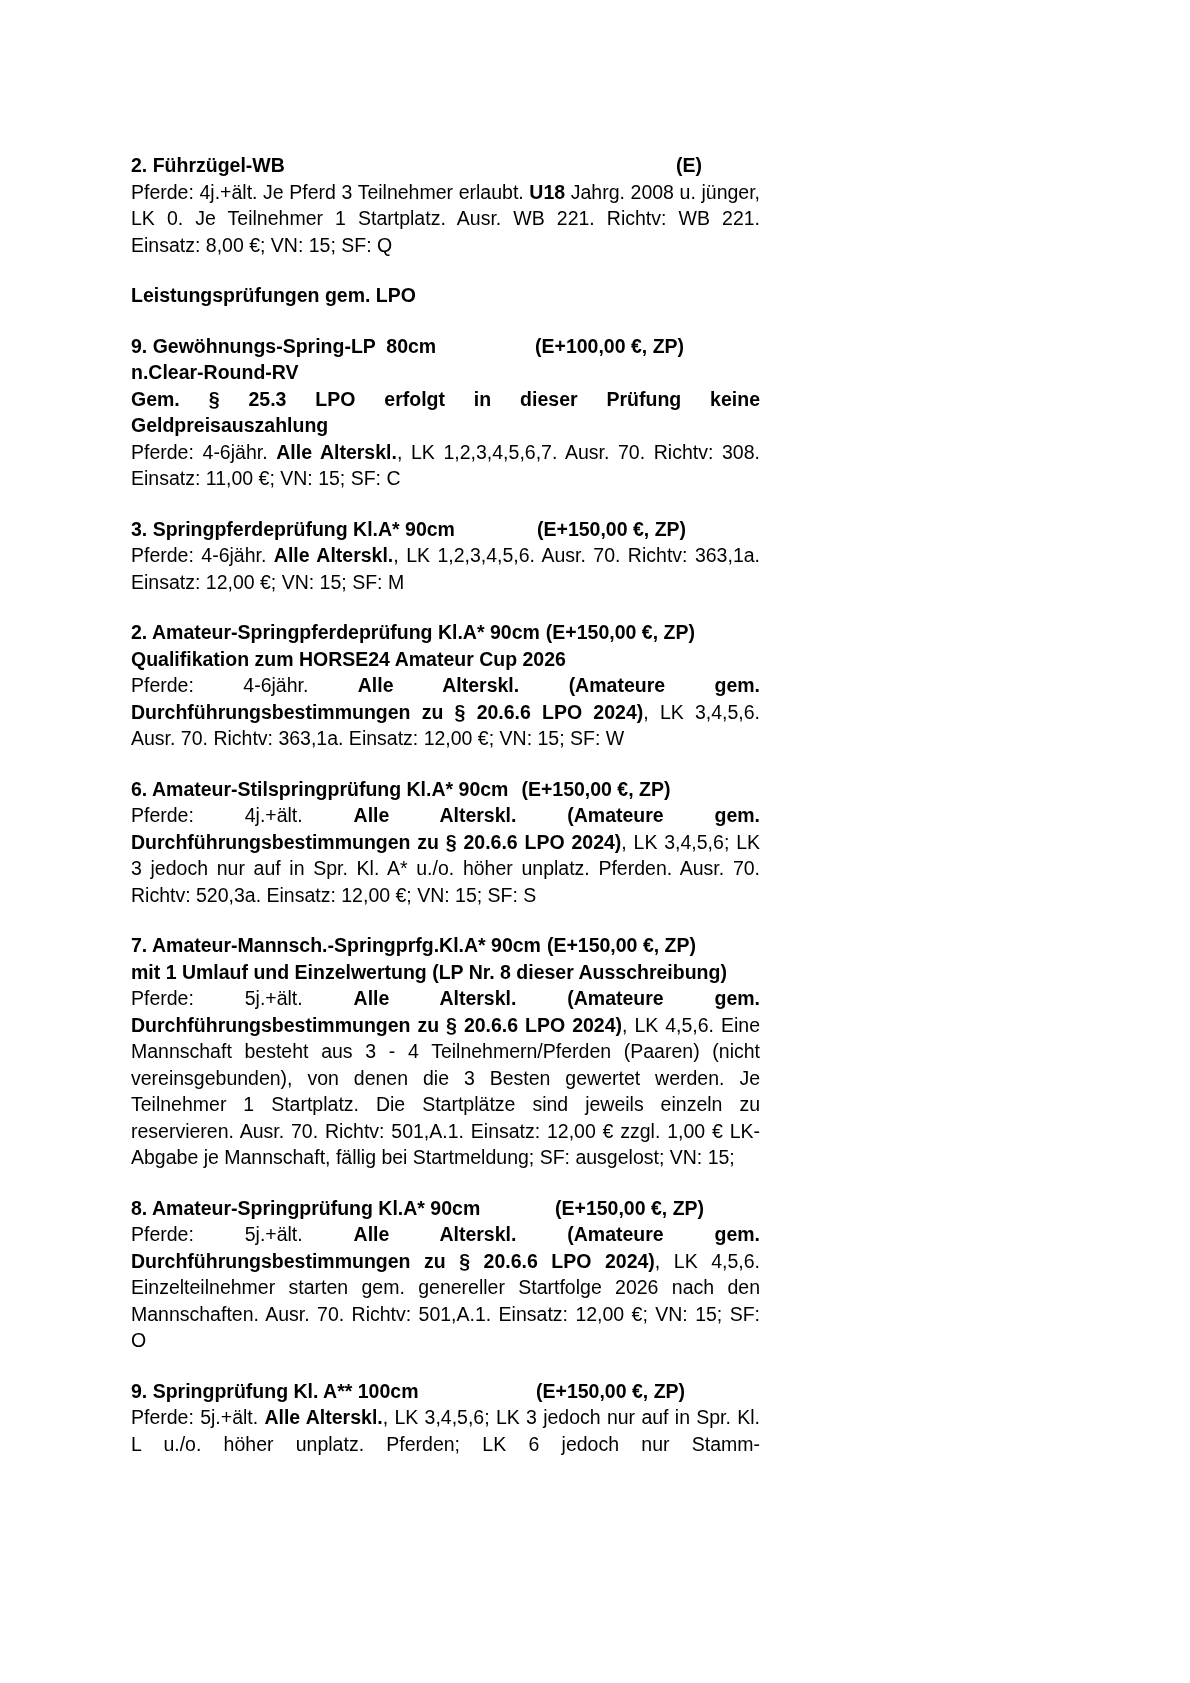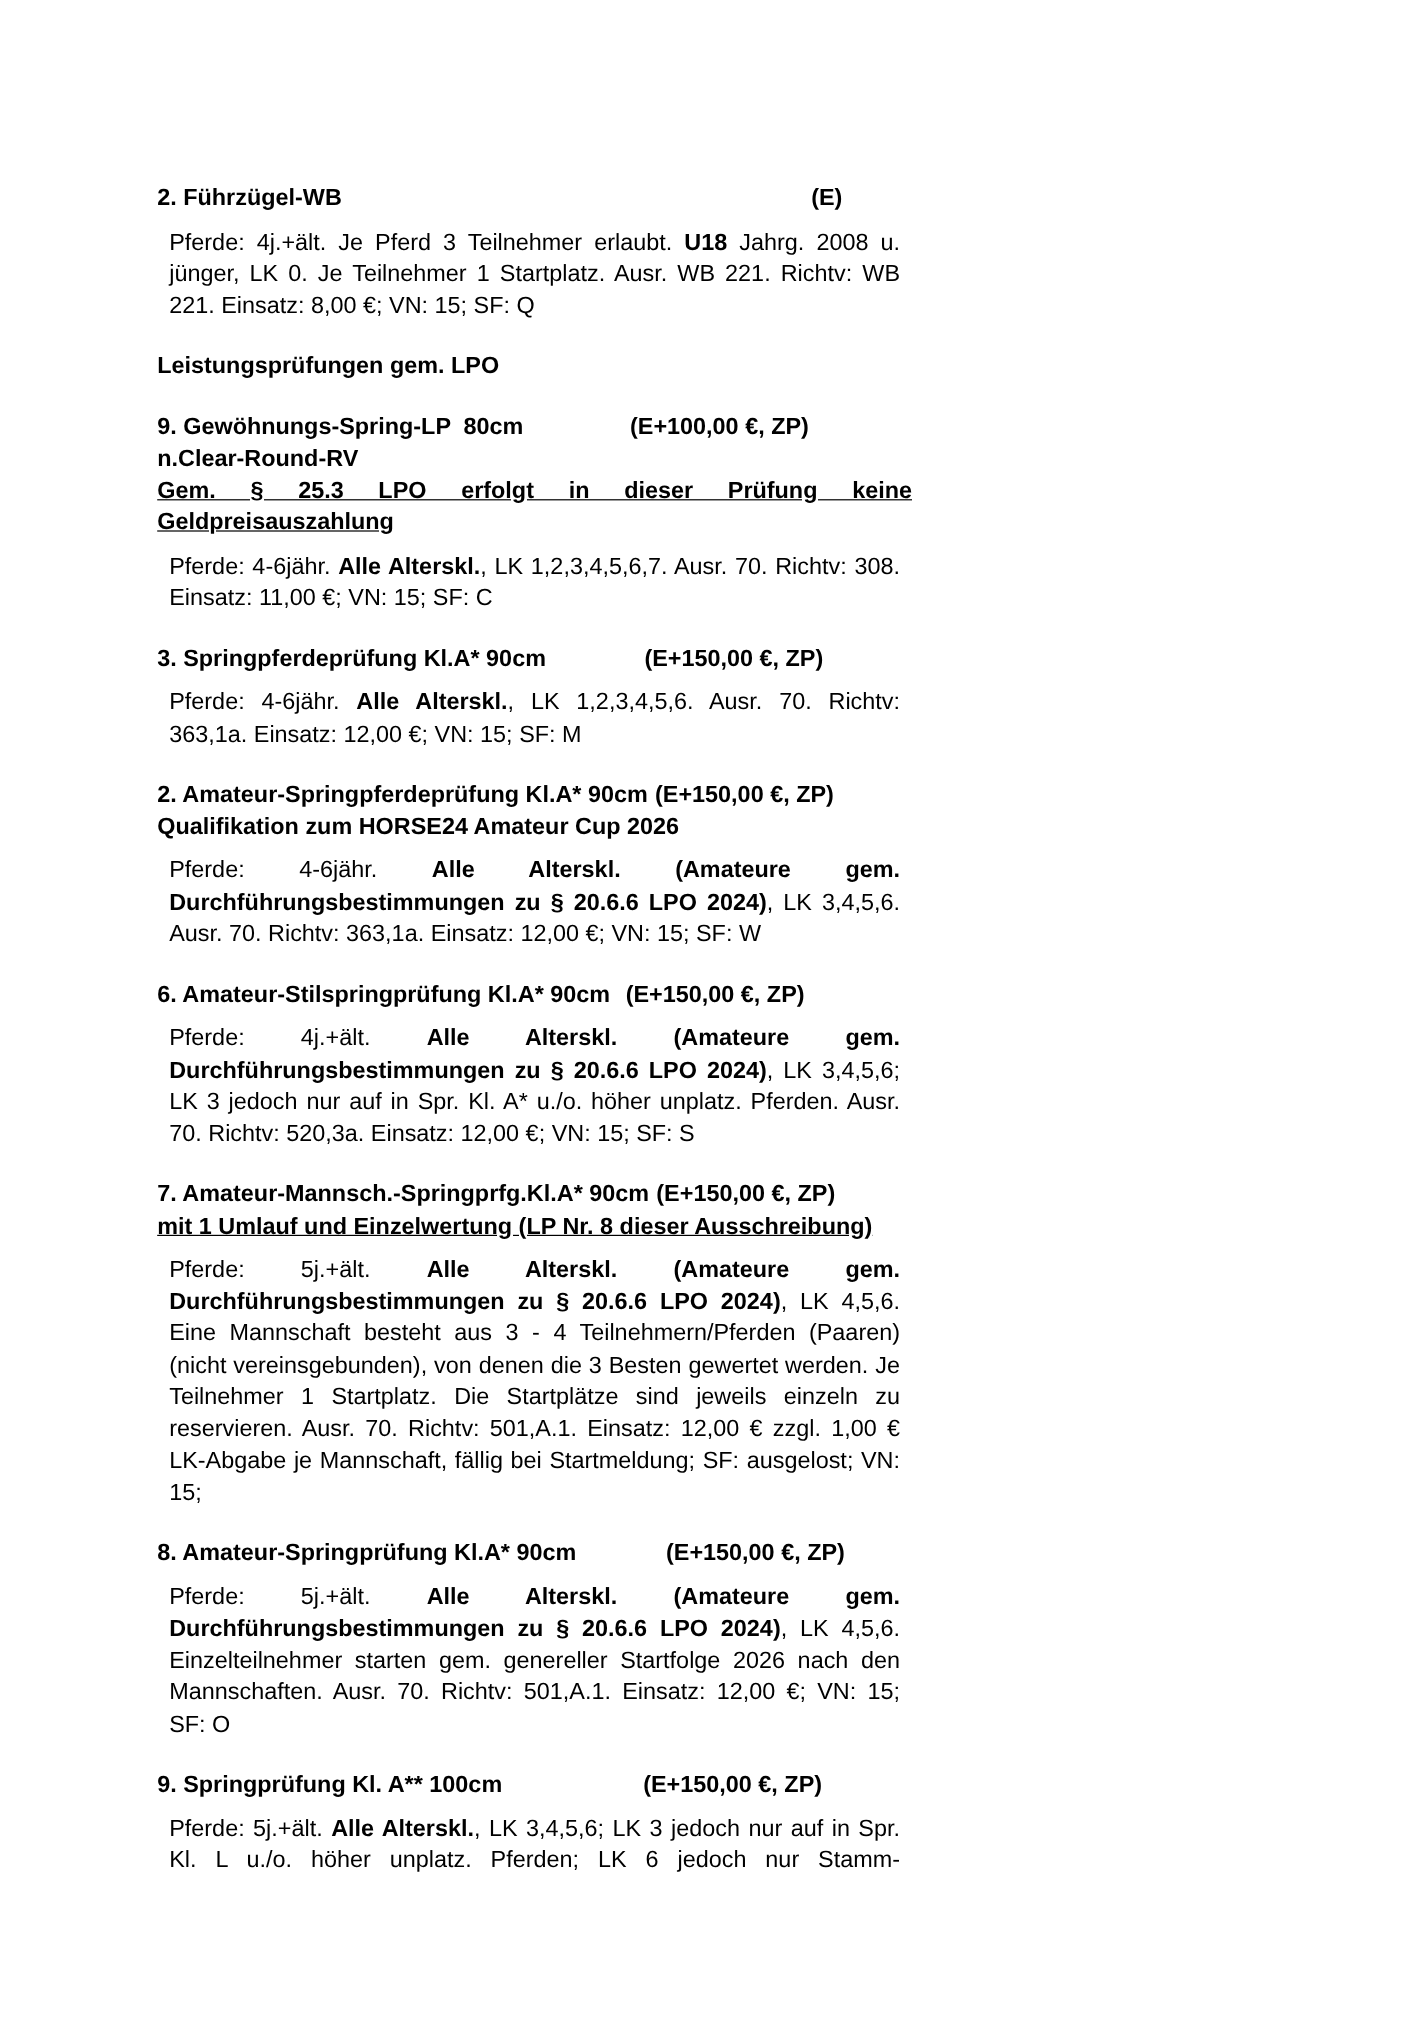--- a/index.html
+++ b/index.html
@@ -19,30 +19,30 @@
   }
   .block { margin: 0 0 24px 0; }
   .cat-heading { font-weight: bold; }
   .h-line {
     font-weight: bold;
     position: relative;
     white-space: pre;
   }
   .h-price-abs { position: absolute; top: 0; }
   .sec-1 .h-price-abs { left: 545px; }
-  .sec-2 .h-price-abs { left: 394px; }
+  .sec-2 .h-price-abs { left: 404px; }
   .sec-3 .h-price-abs { left: 406px; }
   .sec-5 .h-price-abs { left: 406px; }
   .sec-8 .h-price-abs { left: 424px; }
   .sec-9 .h-price-abs { left: 405px; }
   .h-price-inline { margin-left: 6px; }
   .sec-6 .h-price-inline { margin-left: 13px; }
   .h-sub { font-weight: bold; white-space: nowrap; }
-  .h-note { font-weight: bold; text-align: justify; text-decoration: underline; }
-  .body-par { margin: 10px; text-align: justify; }
+  .h-note { font-weight: bold; text-align: justify; }
+  .body-par { margin: 0; text-align: justify; }
   .sec-9 .body-par { text-align-last: justify; }
   .b { font-weight: bold; }
 </style>
 </head>
 <body>
 
 <div class="page">
   <div id="sections-root">
       <section class="block sec sec-1">
         <div class="h-line"><span class="h-title">2. Führzügel-WB</span><span class="h-price-abs">(E)</span></div>

